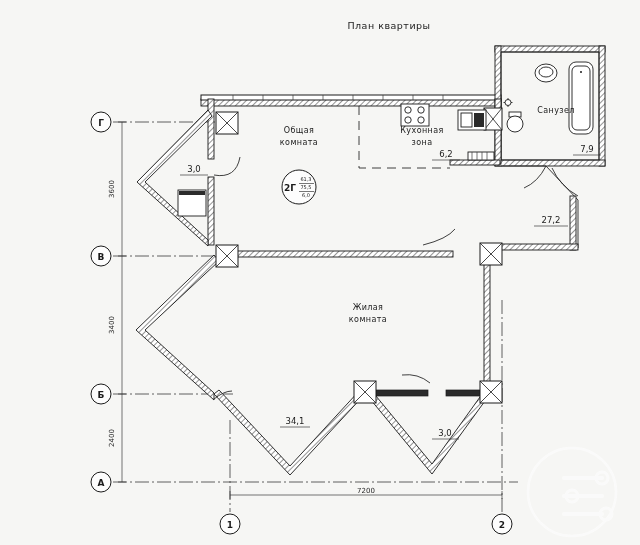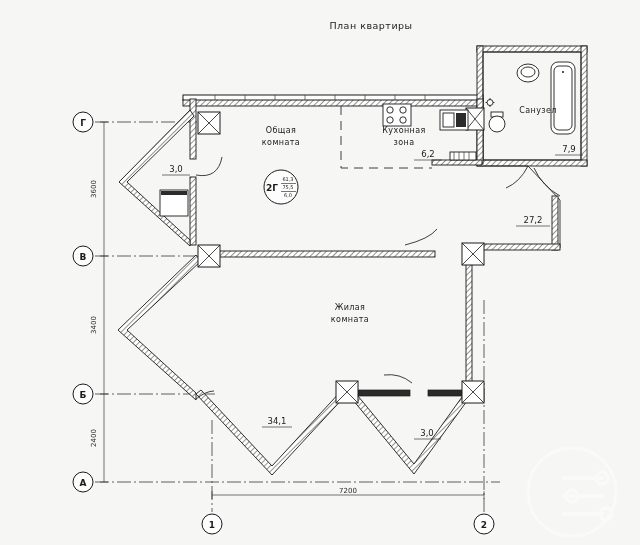--- a/index.html
+++ b/index.html
@@ -6,20 +6,21 @@
   body{
     width:640px;height:545px;
     background:#f7f7f5;
     font-family:"DejaVu Sans", sans-serif;
     overflow:hidden;
     position:relative;
   }
   #plan-root{
     position:absolute;inset:0;
     background:#f6f6f4;
+    padding-left:18px;
   }
   svg#floorplan{display:block;width:640px;height:545px;}
   .wall{fill:#fff;stroke:#1a1a1a;stroke-width:1;}
   .wall-hatch{fill:url(#hatchDiag);stroke:#1a1a1a;stroke-width:0.9;}
   .wall-solid{fill:#2b2b2b;stroke:#1a1a1a;stroke-width:0.7;}
   .thin{fill:none;stroke:#2a2a2a;stroke-width:0.9;}
   .thinner{fill:none;stroke:#3a3a3a;stroke-width:0.7;}
   .axisline{fill:none;stroke:#3b3b3b;stroke-width:0.8;stroke-dasharray:14 3 2 3;}
   .dimline{fill:none;stroke:#3b3b3b;stroke-width:0.7;}
   .col{fill:#fff;stroke:#1b1b1b;stroke-width:1;}

